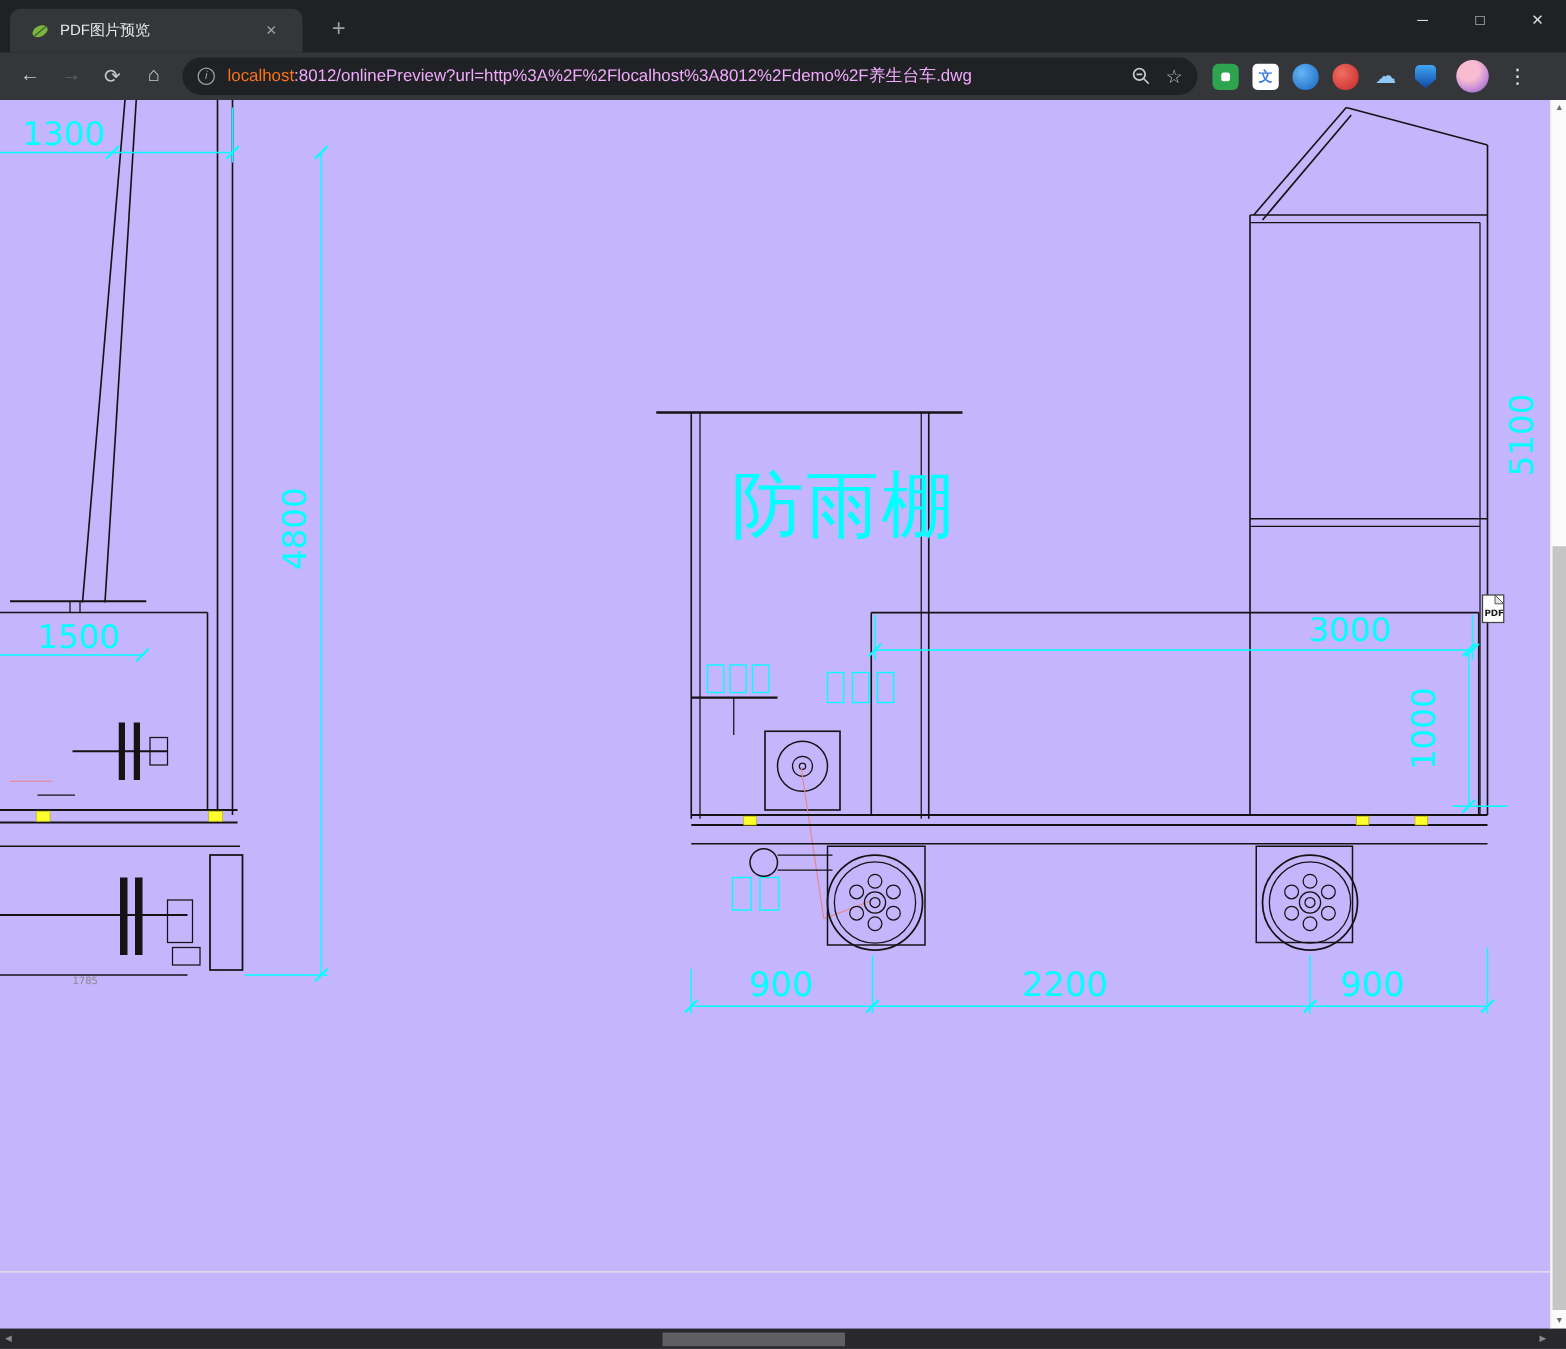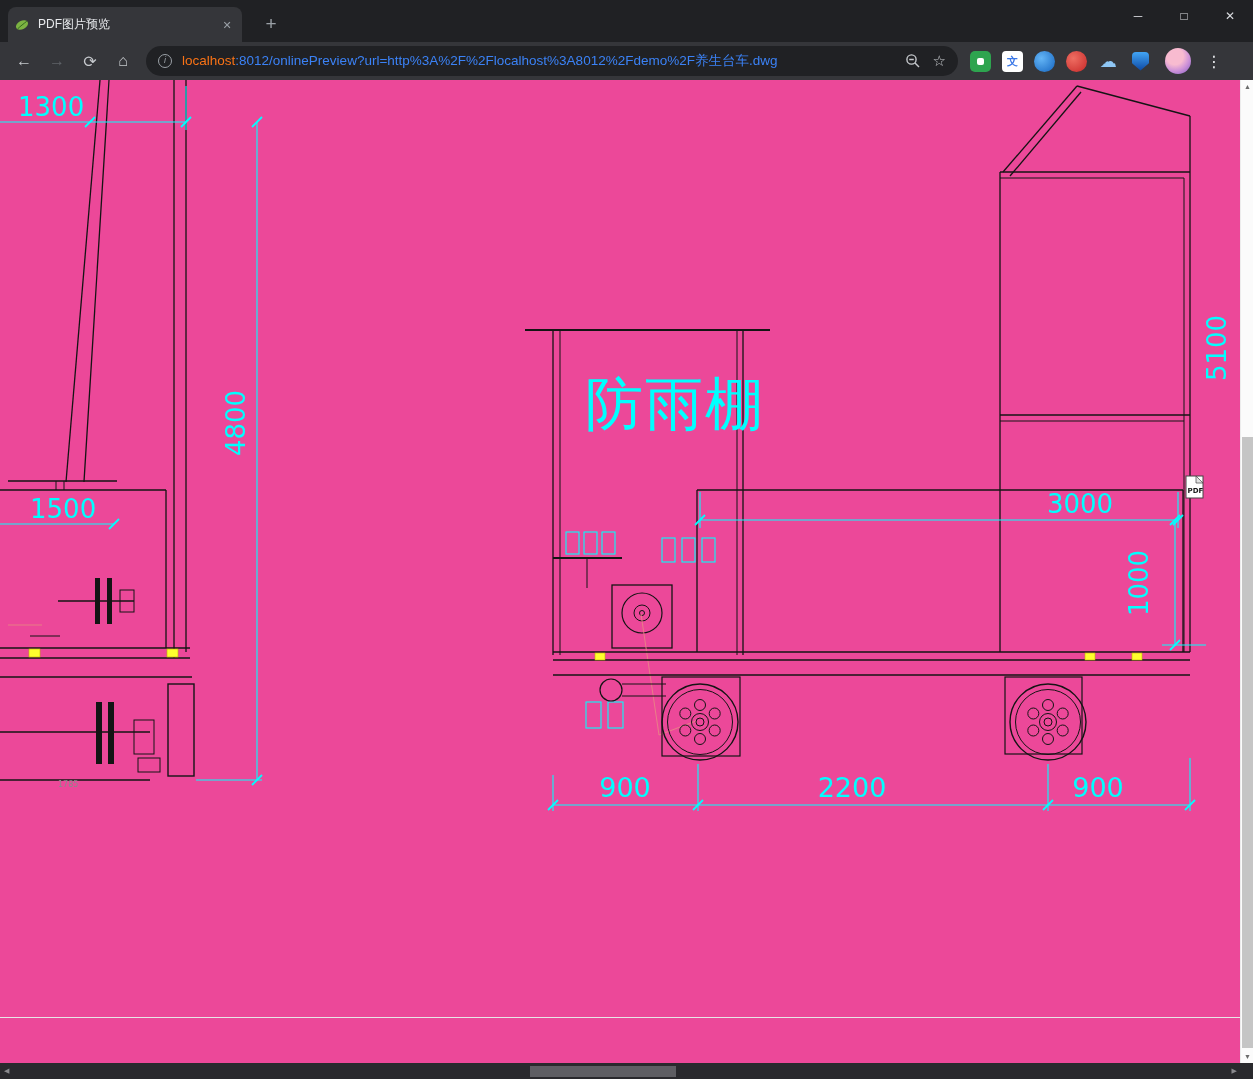--- a/index.html
+++ b/index.html
@@ -4,21 +4,21 @@
 <style>
   * { box-sizing: border-box; margin: 0; padding: 0; }
   html,body { width:1253px; height:1079px; overflow:hidden; }
   body {
     font-family: "Liberation Sans", "DejaVu Sans", sans-serif;
     background:#202124; position:relative;
   }
   
   .titlebar { position:absolute; top:0; left:0; width:1253px; height:42px; background:#202124; }
   .tab { position:absolute; left:8px; top:7px; width:234px; height:35px; background:#35363a;
-         border-radius:8px 8px 0 0; display:flex; align-items:center; padding:0 6px; }
+         border-radius:8px 8px 0 0; display:flex; align-items:center; padding:0 16px; }
   .favicon { width:16px; height:16px; flex:0 0 16px; }
   .tab-title { color:#e8eaed; font-size:12px; margin-left:8px; flex:1;
                white-space:nowrap; overflow:hidden; text-overflow:ellipsis; }
   .tab-close { color:#9aa0a6; font-size:11px; width:18px; height:18px; line-height:18px;
                text-align:center; border-radius:50%; cursor:pointer; }
   .new-tab { position:absolute; left:258px; top:12px; width:26px; height:26px; color:#9aa0a6;
              font-size:19px; line-height:24px; text-align:center; cursor:pointer; }
   .win-controls { position:absolute; right:0; top:0; height:32px; display:flex; }
   .win-btn { width:46px; height:32px; color:#dadce0; font-size:12px; display:flex;
              align-items:center; justify-content:center; cursor:pointer; }
@@ -28,39 +28,39 @@
   .nav-btn { width:28px; height:28px; display:flex; align-items:center; justify-content:center;
              font-size:16px; color:#c6c9cd; margin-right:5px; border-radius:50%; cursor:pointer; }
   .nav-btn.disabled { color:#5f6368; }
   .omnibox { height:30px; width:812px; background:#202124; border-radius:15px; margin-left:4px;
              display:flex; align-items:center; padding:0 12px; overflow:hidden; }
   .info-badge { width:14px; height:14px; border:1.2px solid #9aa0a6; border-radius:50%;
                 color:#9aa0a6; font-size:9px; line-height:11px; text-align:center;
                 font-style:italic; flex:0 0 14px; margin-right:10px; cursor:pointer; }
   .url { font-size:13.5px; white-space:nowrap; overflow:hidden; flex:1; }
   .url .host { color:#f97316; }
-  .url .rest { color:#3b82f6; }
+  .url .rest { color:#f0abfc; }
   .omni-icon { color:#c6c9cd; margin-left:12px; cursor:pointer; display:flex; align-items:center; }
   .star { font-size:15px; }
   .ext-row { display:flex; align-items:center; margin-left:12px; gap:11px; }
   .ext { width:21px; height:21px; display:flex; align-items:center; justify-content:center;
          cursor:pointer; }
   .ext-green   { background:#2ea44f; border-radius:5px; }
   .ext-green .dot { width:7px; height:7px; background:#fff; border-radius:2px; }
   .ext-translate { background:#fff; border-radius:4px; color:#3b78e7; font-size:11px; font-weight:bold; }
   .ext-bluecircle { background:radial-gradient(circle at 35% 35%, #64b5f6, #1565c0); border-radius:50%; }
   .ext-red { background:radial-gradient(circle at 35% 35%, #ef6e62, #c62828); border-radius:50%; }
   .ext-cloud { color:#8fc7f5; font-size:17px; }
   .ext-shield { width:17px; height:19px; background:linear-gradient(180deg,#42a5f5,#0d47a1);
                 border-radius:4px 4px 8px 8px; clip-path:polygon(0 0,100% 0,100% 62%,50% 100%,0 62%); }
   .avatar { width:26px; height:26px; border-radius:50%; margin-left:14px; cursor:pointer;
             background:radial-gradient(circle at 38% 32%, #f8bbd0 0 35%, #ce93d8 60%, #7e57c2); }
   .menu-btn { color:#e8eaed; font-size:16px; margin-left:12px; width:22px; text-align:center; cursor:pointer; }
   
-  .content { position:absolute; top:80px; left:0; width:1240px; height:983px; background:#ec4899; overflow:hidden; }
+  .content { position:absolute; top:80px; left:0; width:1240px; height:983px; background:#c4b5fd; overflow:hidden; }
   .page-edge { position:absolute; top:937px; left:0; width:1240px; height:1px; background:#e7e7e7; }
   svg text { font-family:"DejaVu Sans","Liberation Sans",sans-serif; }
   .dim { fill:#00ffff; }
   .blk { stroke:#141414; fill:none; }
   .cy  { stroke:#00ffff; fill:none; stroke-width:1.1; }
   .cyt { stroke:#00ffff; stroke-width:1.8; }
   .yel { fill:#ffff2e; stroke:#b9b900; stroke-width:0.6; }
   .red { stroke:#e98585; stroke-width:0.9; fill:none; }
   
   .v-scroll { position:absolute; top:80px; right:0; width:13px; height:983px; background:#fbfbfb;

